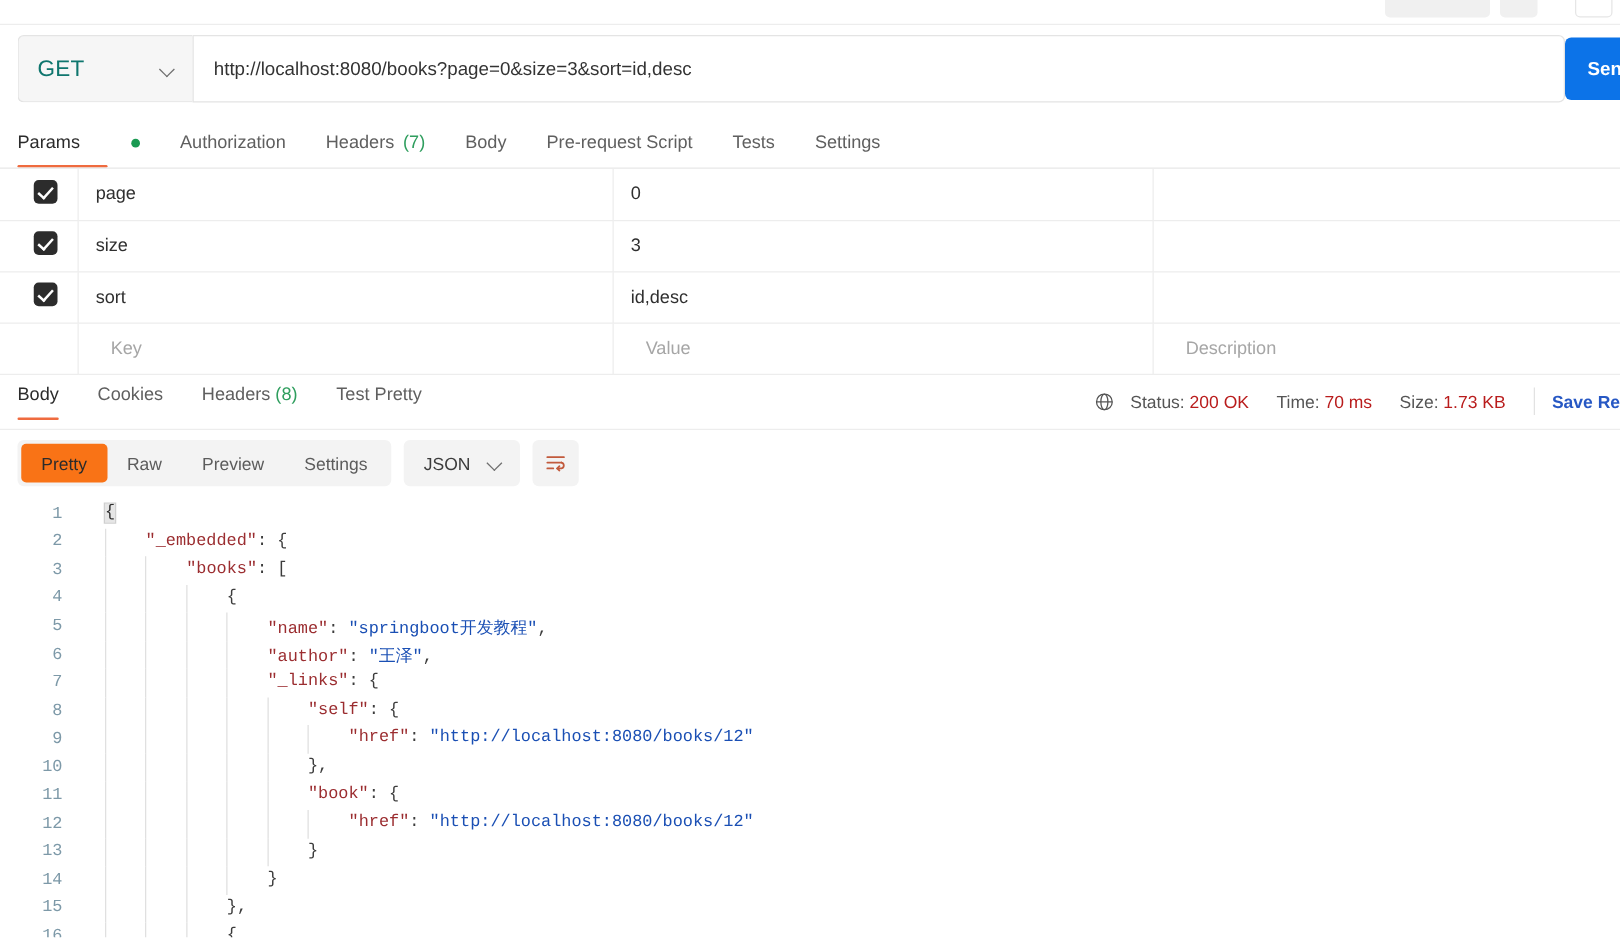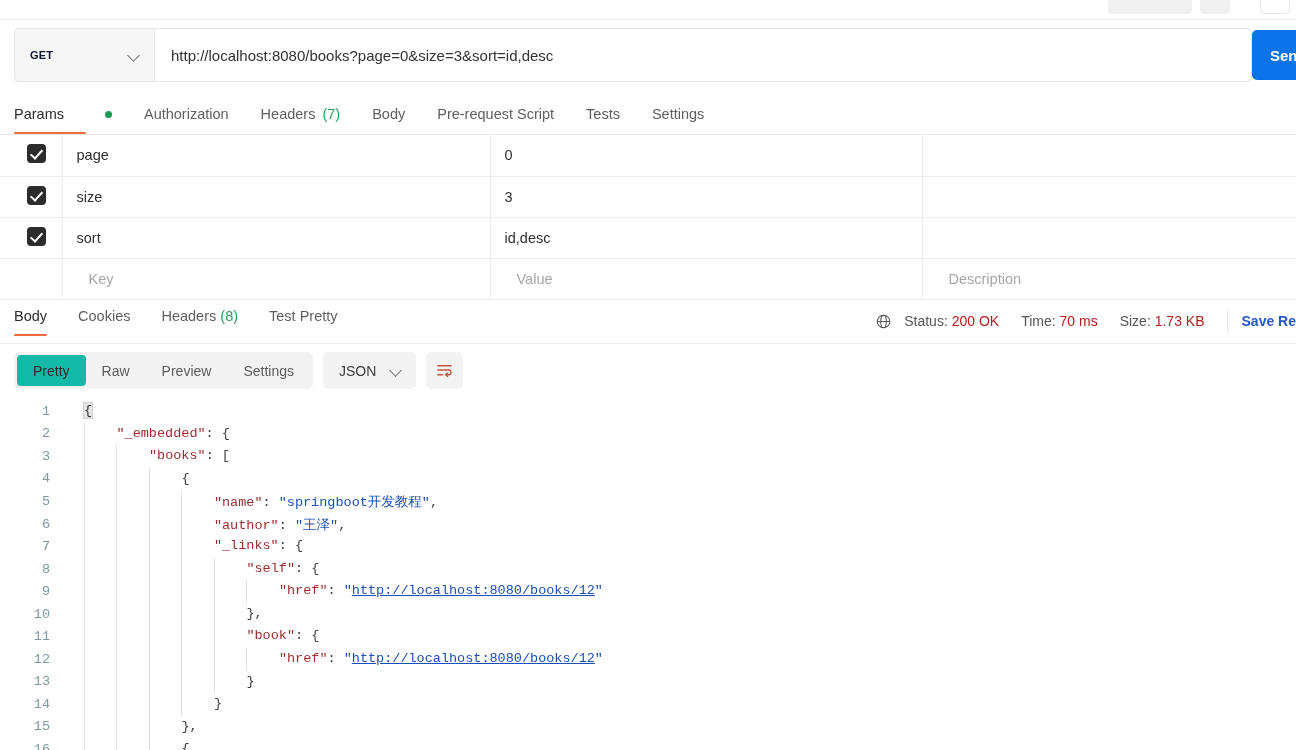--- a/index.html
+++ b/index.html
@@ -37,21 +37,21 @@
   }
   .method-box {
     width: 140px; height: 54px;
     background: #f6f6f6;
     border: 1px solid #e4e4e4; border-right: none;
     border-radius: 5px 0 0 5px;
     display: flex; align-items: center; justify-content: space-between;
     padding: 0 13px 0 15px;
     cursor: pointer;
   }
-  .method-label { font-size: 11px; font-weight: 700; color: #0f172a; letter-spacing: .2px; }
+  .method-label { font-size: 18px; font-weight: 400; color: #0f766e; letter-spacing: .2px; }
   .chev { width: 13px; height: 13px; position: relative; }
   .chev::before {
     content: ""; position: absolute; left: 1px; top: 2px;
     width: 8px; height: 8px;
     border-right: 1.6px solid #6e6e6e; border-bottom: 1.6px solid #6e6e6e;
     transform: rotate(45deg);
   }
   .url-box {
     width: 1098px; height: 54px;
     background: #ffffff;
@@ -157,21 +157,21 @@
     position: absolute; top: 352px; left: 14px;
     display: flex; align-items: center; gap: 10px;
   }
   .seg {
     display: flex; background: #f3f3f3; border-radius: 5px; padding: 3px; height: 37px;
   }
   .seg-btn {
     font-size: 14px; color: #5c5c5c; padding: 0 16px;
     display: flex; align-items: center; border-radius: 4px; cursor: pointer;
   }
-  .seg-btn.active { background: #14b8a6; color: #2b2b2b; }
+  .seg-btn.active { background: #f97316; color: #2b2b2b; }
   .fmt-drop {
     display: flex; align-items: center; gap: 14px;
     background: #f3f3f3; border-radius: 5px; height: 37px; padding: 0 13px 0 16px;
     font-size: 14px; color: #3c3c3c; cursor: pointer;
   }
   .wrap-btn {
     width: 37px; height: 37px; background: #f3f3f3; border-radius: 5px;
     display: flex; align-items: center; justify-content: center; cursor: pointer;
   }
 
@@ -190,21 +190,21 @@
     flex: none; user-select: none;
   }
   .ltext { white-space: pre; color: #2f2f2f; position: relative; }
   .guides { position: absolute; left: 0; top: 0; height: 100%; }
   .gd {
     position: absolute; top: 0; width: 1px; height: 100%; background: #e0e0e0;
   }
   .k { color: #9b2d30; }
   .s { color: #1a4fb4; }
   .p { color: #3c3c3c; }
-  .lnk { color: #1a4fb4; text-decoration: underline; cursor: pointer; }
+  .lnk { color: #1a4fb4; cursor: pointer; }
   .brmatch { background: #e6e6e6; outline: 1px solid #cfcfcf; }
 </style>
 </head>
 <body>
 
 <div class="app">
 
   <div class="top-strip">
     <div class="top-ghost-1"></div>
     <div class="top-ghost-2"></div>

